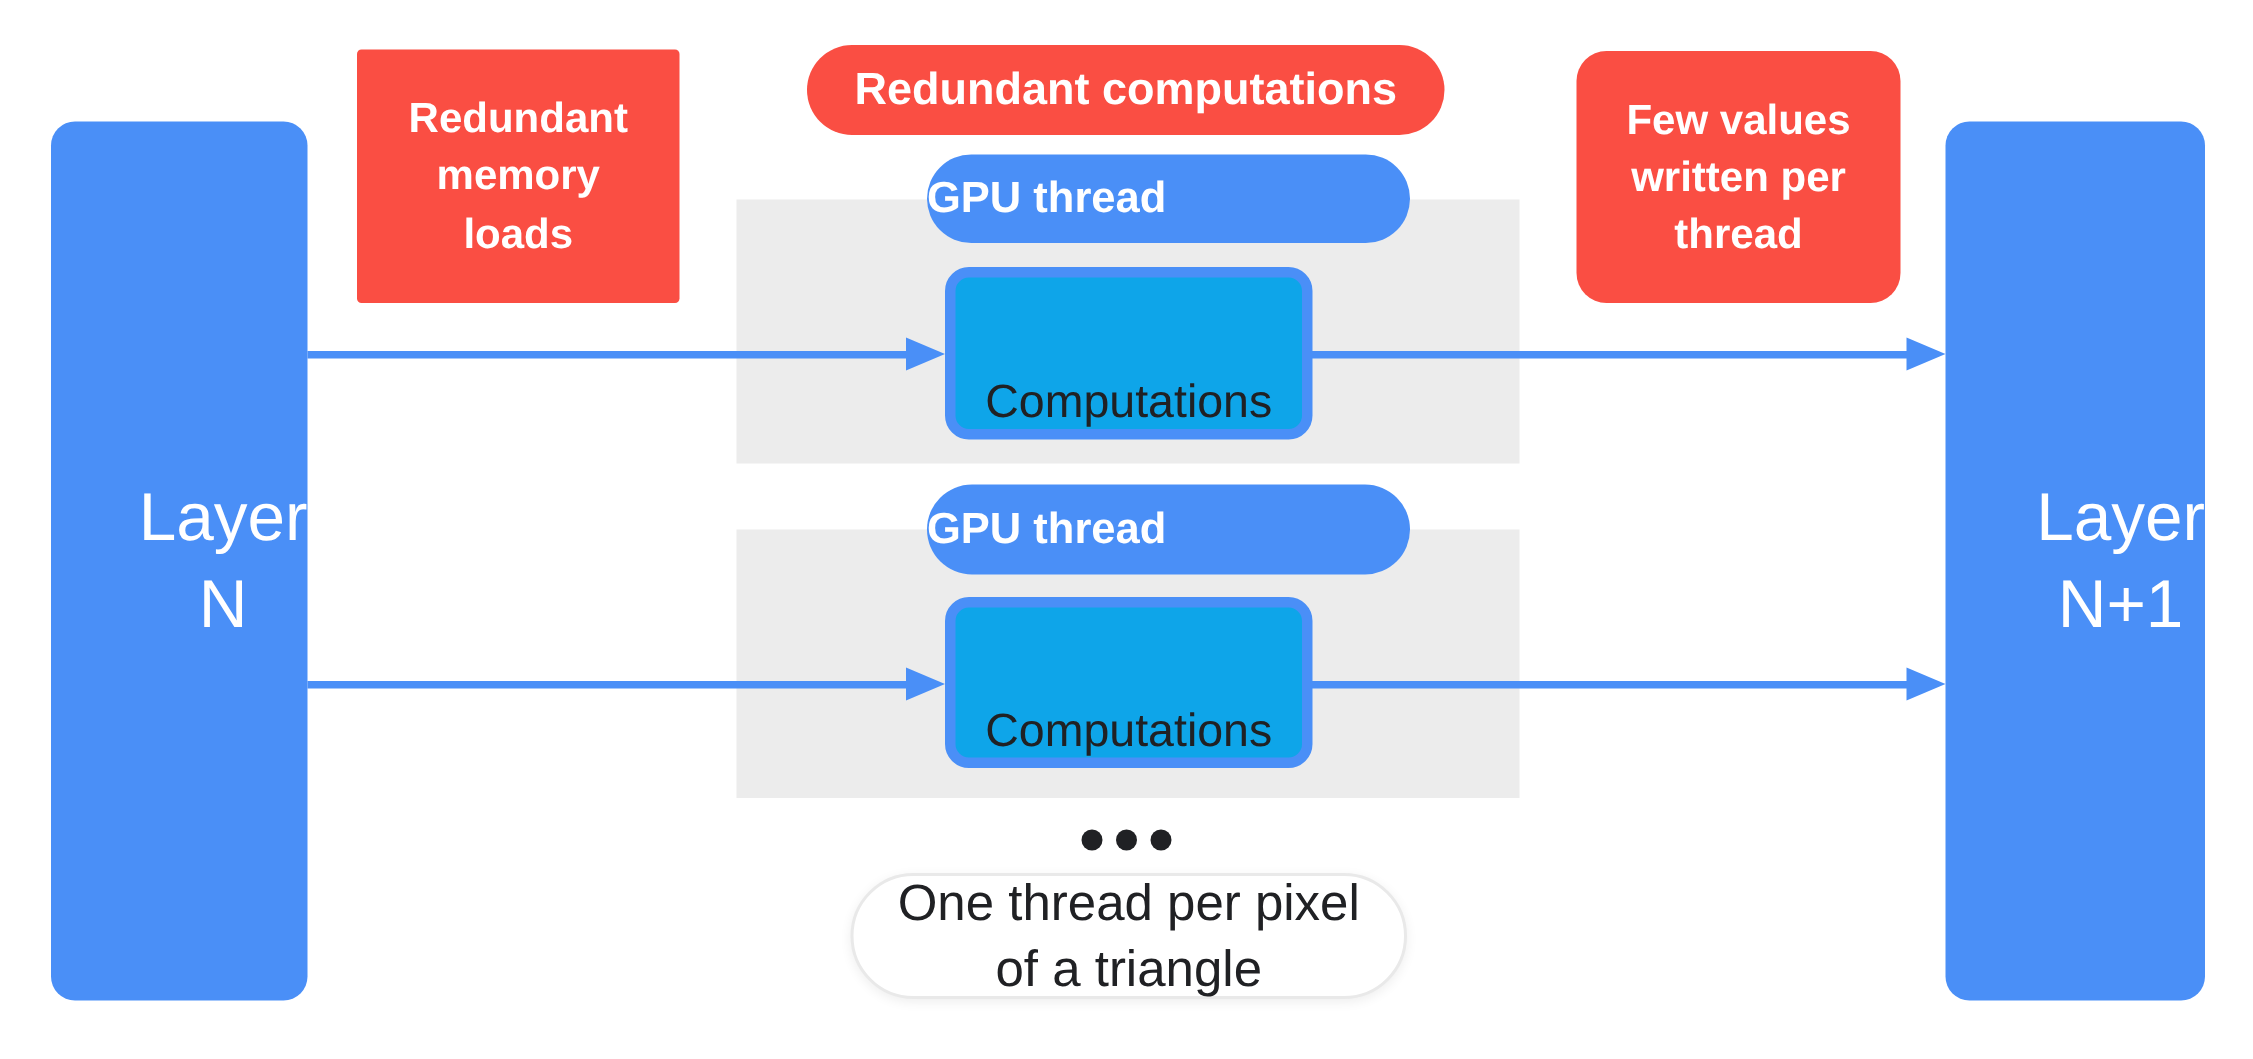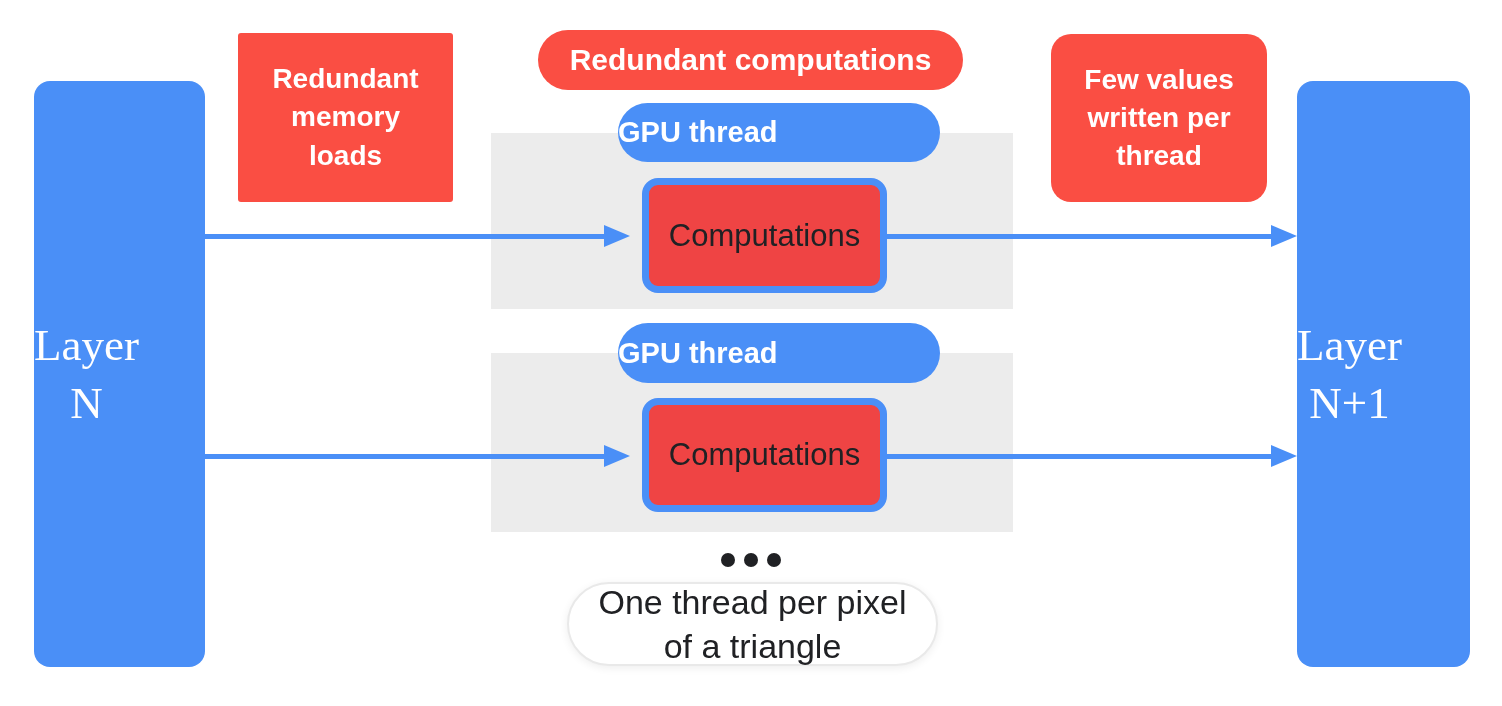--- a/index.html
+++ b/index.html
@@ -22,26 +22,25 @@
   .pre { white-space: pre-line; }
 
   
   .layer-rect {
     position: absolute;
     background: var(--blue);
     border-radius: 16px;
     color: #ffffff;
     display: flex;
     align-items: center;
-    justify-content: flex-start;
+    justify-content: flex-end;
     text-align: center;
     font-size: 45px;
     line-height: 1.3;
     z-index: 3;
-    font-family: Liberation Serif, serif;
   }
   #layer-left  { left: 34px;   top: 81px; width: 171px; height: 586px; }
   #layer-right { left: 1297px; top: 81px; width: 173px; height: 586px; }
 
   
   .red-note {
     position: absolute;
     background: var(--red);
     color: #ffffff;
     font-weight: 700;
@@ -82,30 +81,29 @@
     z-index: 4;
   }
   #gpu-1 { top: 103px; height: 59px; }
   #gpu-2 { top: 323px; height: 60px; }
 
   
   .comp-box {
     position: absolute;
     left: 630px;
     width: 245px;
-    background: #ef4444;
+    background: #0ea5e9;
     border: 7px solid var(--blue);
     border-radius: 16px;
     color: var(--ink);
     font-size: 31px;
     display: flex;
-    align-items: center;
+    align-items: flex-end;
     justify-content: center;
     z-index: 3;
-    margin-left: 12px;
   }
   #comp-1 { top: 178px; height: 115px; }
   #comp-2 { top: 398px; height: 114px; }
 
   
   .h-line {
     position: absolute;
     height: 5px;
     background: var(--blue);
     z-index: 2;

